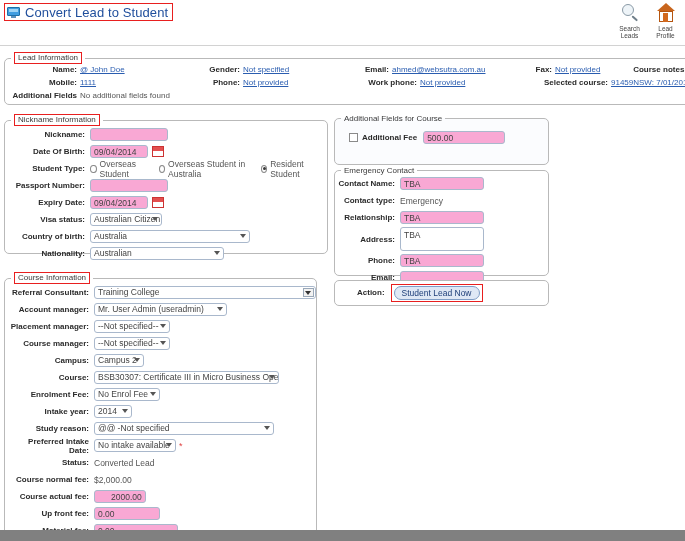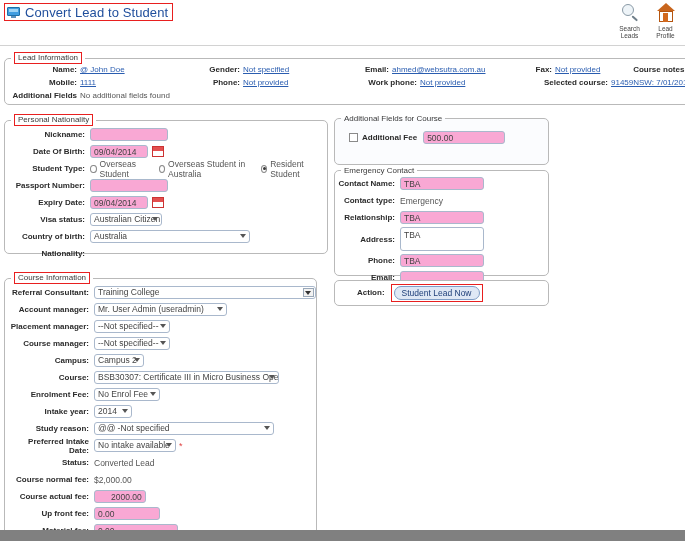--- a/index.html
+++ b/index.html
@@ -419,21 +419,21 @@
     </div>
     <div class="lead-row">
       <span class="lf-label" style="width:72px">Additional Fields</span>
       <span class="lf-plain">No additional fields found</span>
     </div>
   </div>
 </fieldset>
 
 <fieldset class="panel" id="personal-info">
   <legend>
-    <span class="legend-box">Personal Nationality</span>
+    <span class="legend-box">Nickname Information</span>
   </legend>
 
   <div class="frow">
     <span class="flabel" style="width:78px">Nickname:</span>
     <input class="tf" style="width: 78px;" value="">
   </div>
 
   <div class="frow">
     <span class="flabel" style="width:78px">Date Of Birth:</span>
     <input class="tf" style="width: 58px;" value="09/04/2014">
@@ -472,20 +472,24 @@
   <div class="frow">
     <span class="flabel" style="width:78px">Country of birth:</span>
     <span class="sel" style="width:160px">
       <span>Australia</span>
       <span class="arrow"></span>
     </span>
   </div>
 
   <div class="frow">
     <span class="flabel" style="width:78px">Nationality:</span>
+    <span class="sel" style="width:134px">
+      <span>Australian</span>
+      <span class="arrow"></span>
+    </span>
   </div>
 </fieldset>
 
 <fieldset class="panel" id="course-info">
   <legend>
     <span class="legend-box">Course Information</span>
   </legend>
 
   <div class="frow">
     <span class="flabel" style="width:82px">Referral Consultant:</span>

